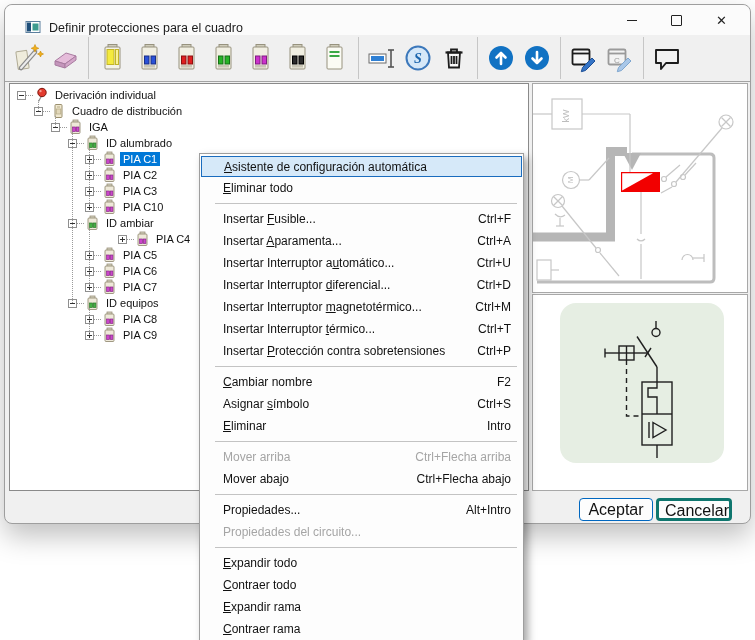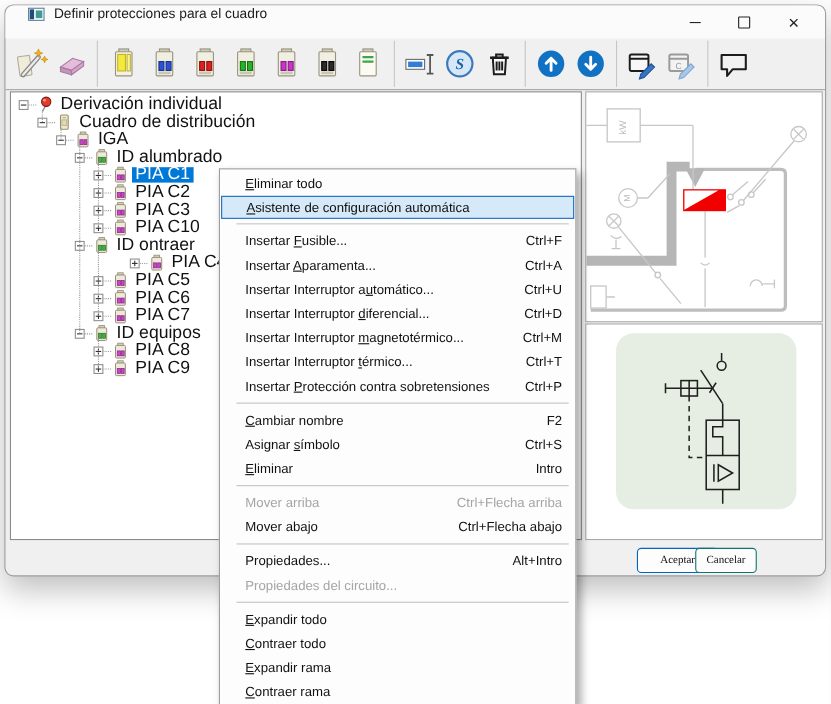--- a/index.html
+++ b/index.html
@@ -5,62 +5,62 @@
   :root{
     --sel:#0078d7; --accent:#0067c0; --red:#f20000; --green-panel:#e6eee3;
     --mhl:#d6e9f9; --mhlb:#1a6cbe; --sch:#c7c7c7; --schd:#b6b6b6;
   }
   html,body{margin:0;padding:0;width:755px;height:640px;background:#fff;overflow:hidden;
     font-family:"Liberation Sans","DejaVu Sans",sans-serif;-webkit-font-smoothing:antialiased;}
   .dialog{position:absolute;left:4px;top:4px;width:745px;height:518px;background:#f0f0f0;
     border:1px solid #9e9e9e;border-radius:8px;box-shadow:0 12px 28px rgba(0,0,0,.25);}
   
   .titlebar{position:absolute;left:0;top:0;right:0;height:30px;background:#fbfbfb;
-    border-radius:8px 8px 0 0;display:flex;align-items:flex-start;}
+    border-radius:8px 8px 0 0;display:flex;align-items:flex-end;}
   .app-icon{margin-left:20px;width:16px;height:16px;display:inline-flex;}
   .title{margin-left:8px;font-size:12.5px;color:#1b1b1b;}
   .winbtns{position:absolute;right:6px;top:0;height:30px;display:flex;}
   .winbtn{width:45px;height:30px;display:flex;align-items:center;justify-content:center;color:#222;}
   .glyph-min{width:10px;border-top:1.2px solid #222;}
   .glyph-max{width:9px;height:9px;border:1.2px solid #222;border-radius:1px;}
   .glyph-close{font-size:13px;line-height:1;}
   
   .toolbar{position:absolute;left:0;top:30px;right:0;height:47px;display:flex;align-items:center;
     padding-left:6px;border-bottom:1px solid #a3a3a3;box-sizing:border-box;}
   .tb-btn{width:36px;height:42px;display:flex;align-items:center;justify-content:center;}
   .tb-btn.w37{width:37px;}
   .tb-sep{width:1px;align-self:stretch;background:#c6c6c6;margin:2px 5px;}
   
   .tree-panel{position:absolute;left:4px;top:78px;width:520px;height:408px;background:#fff;
     border:1px solid #8a8a8a;box-sizing:border-box;overflow:hidden;}
-  .tree-row{position:absolute;height:16px;display:flex;align-items:center;font-size:16px;color:#111;white-space:nowrap;}
+  .tree-row{position:absolute;height:16px;display:flex;align-items:center;font-size:11px;color:#111;white-space:nowrap;}
   .expander{width:9px;height:9px;border:1px solid #8f8f8f;background:#fff;box-sizing:border-box;
     position:relative;flex:0 0 9px;}
   .expander i{position:absolute;background:#333;}
   .expander .h{left:1px;right:1px;top:3px;height:1px;}
   .expander .v{top:1px;bottom:1px;left:3px;width:1px;}
   .dash{width:7px;border-top:1px dotted #9a9a9a;flex:0 0 7px;}
   .t-icon{width:16px;height:16px;flex:0 0 16px;margin-right:3px;display:inline-flex;}
   .t-label{padding:0 3px;line-height:14px;}
   .t-label.sel{background:var(--sel);color:#fff;}
   .guide{position:absolute;width:0;border-left:1px dotted #9a9a9a;}
   
   .preview{position:absolute;background:#fff;border:1px solid #a8a8a8;box-sizing:border-box;}
   .preview-top{left:527px;top:78px;width:216px;height:210px;}
   .preview-bottom{left:527px;top:289px;width:216px;height:197px;}
   .sym-bg{fill:var(--green-panel,#e6eee3);}
   .thin{stroke:var(--sch,#c7c7c7);stroke-width:1.2;fill:none;}
   .mid{stroke:#bdbdbd;stroke-width:3;fill:none;}
   .thick{stroke:var(--schd,#b6b6b6);stroke-width:9;fill:none;}
   .sym{stroke:#1f1f1f;stroke-width:1.4;fill:none;}
   
-  .btn{position:absolute;top:493px;height:23px;font-size:10px;border-radius:4px;
-    background:#fdfdfd;font-family:Liberation Serif, serif;color:#111;}
+  .btn{position:absolute;top:493px;height:23px;font-size:16px;border-radius:4px;
+    background:#fdfdfd;font-family:Liberation Sans, sans-serif;color:#111;}
   .btn-accept{left:574px;width:74px;border:1px solid var(--accent,#0067c0);}
-  .btn-cancel{left:627px;width:56px;border:1px solid #0f766e;}
+  .btn-cancel{left:651px;width:76px;border:3px solid #0f766e;}
   
   .context-menu{position:absolute;left:199px;top:153px;width:325px;background:#fdfdfd;
     border:1px solid #9e9e9e;box-shadow:4px 4px 8px rgba(0,0,0,.35);padding:2px 0;box-sizing:border-box;z-index:50;}
   .menu-item{height:22px;display:flex;align-items:center;justify-content:space-between;
     padding:0 12px 0 23px;font-size:12px;color:#111;box-sizing:border-box;}
   .menu-item .sc{color:#111;margin-left:24px;}
   .menu-item.disabled,.menu-item.disabled .sc{color:#a5a5a5;}
   .menu-item.hl{background:var(--mhl,#d6e9f9);border:1px solid var(--mhlb,#1a6cbe);
     margin:0 1px;padding:0 11px 0 22px;height:21px;}
   .menu-sep{border-top:1px solid #c3c3c3;margin:4px 6px 4px 15px;}
@@ -366,21 +366,21 @@
         </span>
         <span class="dash"></span>
         <span class="t-icon">
           <svg width="16" height="16" viewBox="0 0 16 16">
             <rect x="6" y="1" width="5" height="2.8" fill="#d6d2c0" stroke="#9a917a" stroke-width=".8"></rect>
             <rect x="4" y="3" width="9" height="11.5" rx="1" fill="#eee9d9" stroke="#968f77" stroke-width=".9"></rect>
             <rect x="5.6" y="8" width="3" height="4.5" fill="#44b044" stroke="#2a7a2a" stroke-width=".7"></rect>
             <rect x="9.4" y="8" width="2.5" height="4.5" fill="#44b044" stroke="#2a7a2a" stroke-width=".7"></rect>
           </svg>
         </span>
-        <span class="t-label">ID ontraer</span>
+        <span class="t-label">ID ambiar</span>
       </div>
       <div class="tree-row" style="top: 147px; left: 75px; padding-left: 33px;">
         <span class="expander">
           <i class="h"></i>
           <i class="v"></i>
         </span>
         <span class="dash"></span>
         <span class="t-icon">
           <svg width="16" height="16" viewBox="0 0 16 16">
             <rect x="6" y="1" width="5" height="2.8" fill="#d6d2c0" stroke="#9a917a" stroke-width=".8"></rect>
@@ -570,26 +570,26 @@
         <line x1="124" y1="150" x2="124" y2="163"></line>
       </g>
     </svg>
   </div>
 
   <button class="btn btn-accept">Aceptar</button>
   <button class="btn btn-cancel">Cancelar</button>
 </div>
 
 <div class="context-menu" id="menu">
-    <div class="menu-item">
-      <span class="lab"><u>E</u>liminar todo</span>
-      <span class="sc"></span>
-    </div>
     <div class="menu-item hl">
       <span class="lab"><u>A</u>sistente de configuración automática</span>
+      <span class="sc"></span>
+    </div>
+    <div class="menu-item">
+      <span class="lab"><u>E</u>liminar todo</span>
       <span class="sc"></span>
     </div>
     <div class="menu-sep"></div>
     <div class="menu-item">
       <span class="lab">Insertar <u>F</u>usible...</span>
       <span class="sc">Ctrl+F</span>
     </div>
     <div class="menu-item">
       <span class="lab">Insertar <u>A</u>paramenta...</span>
       <span class="sc">Ctrl+A</span>

